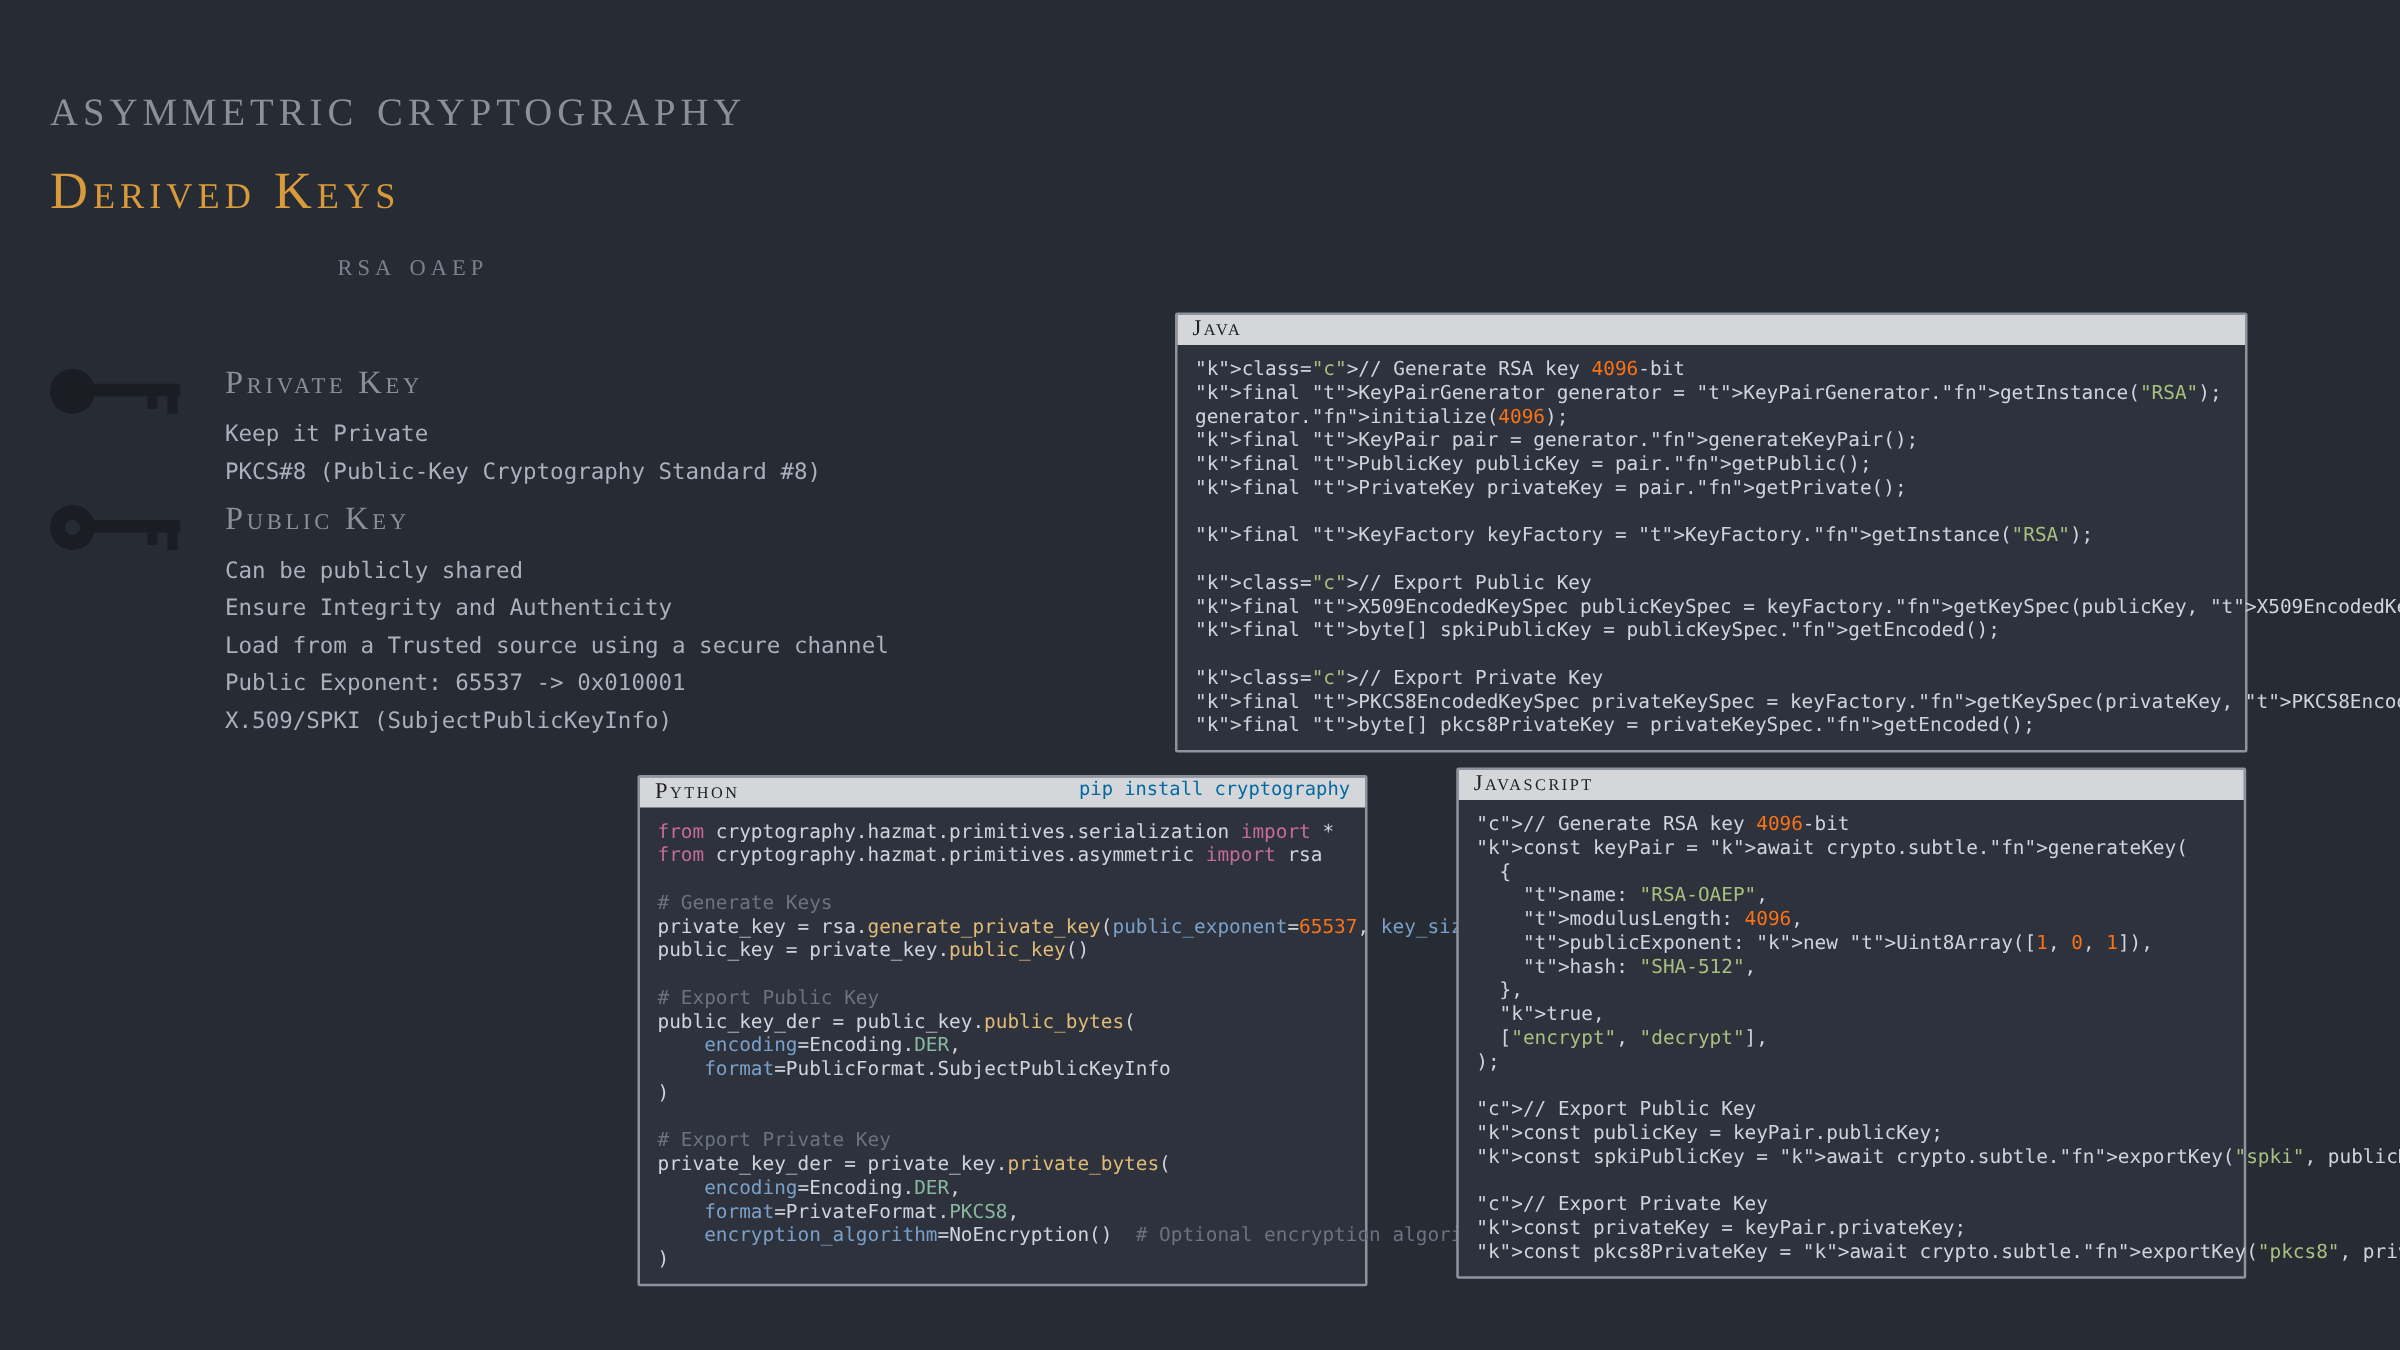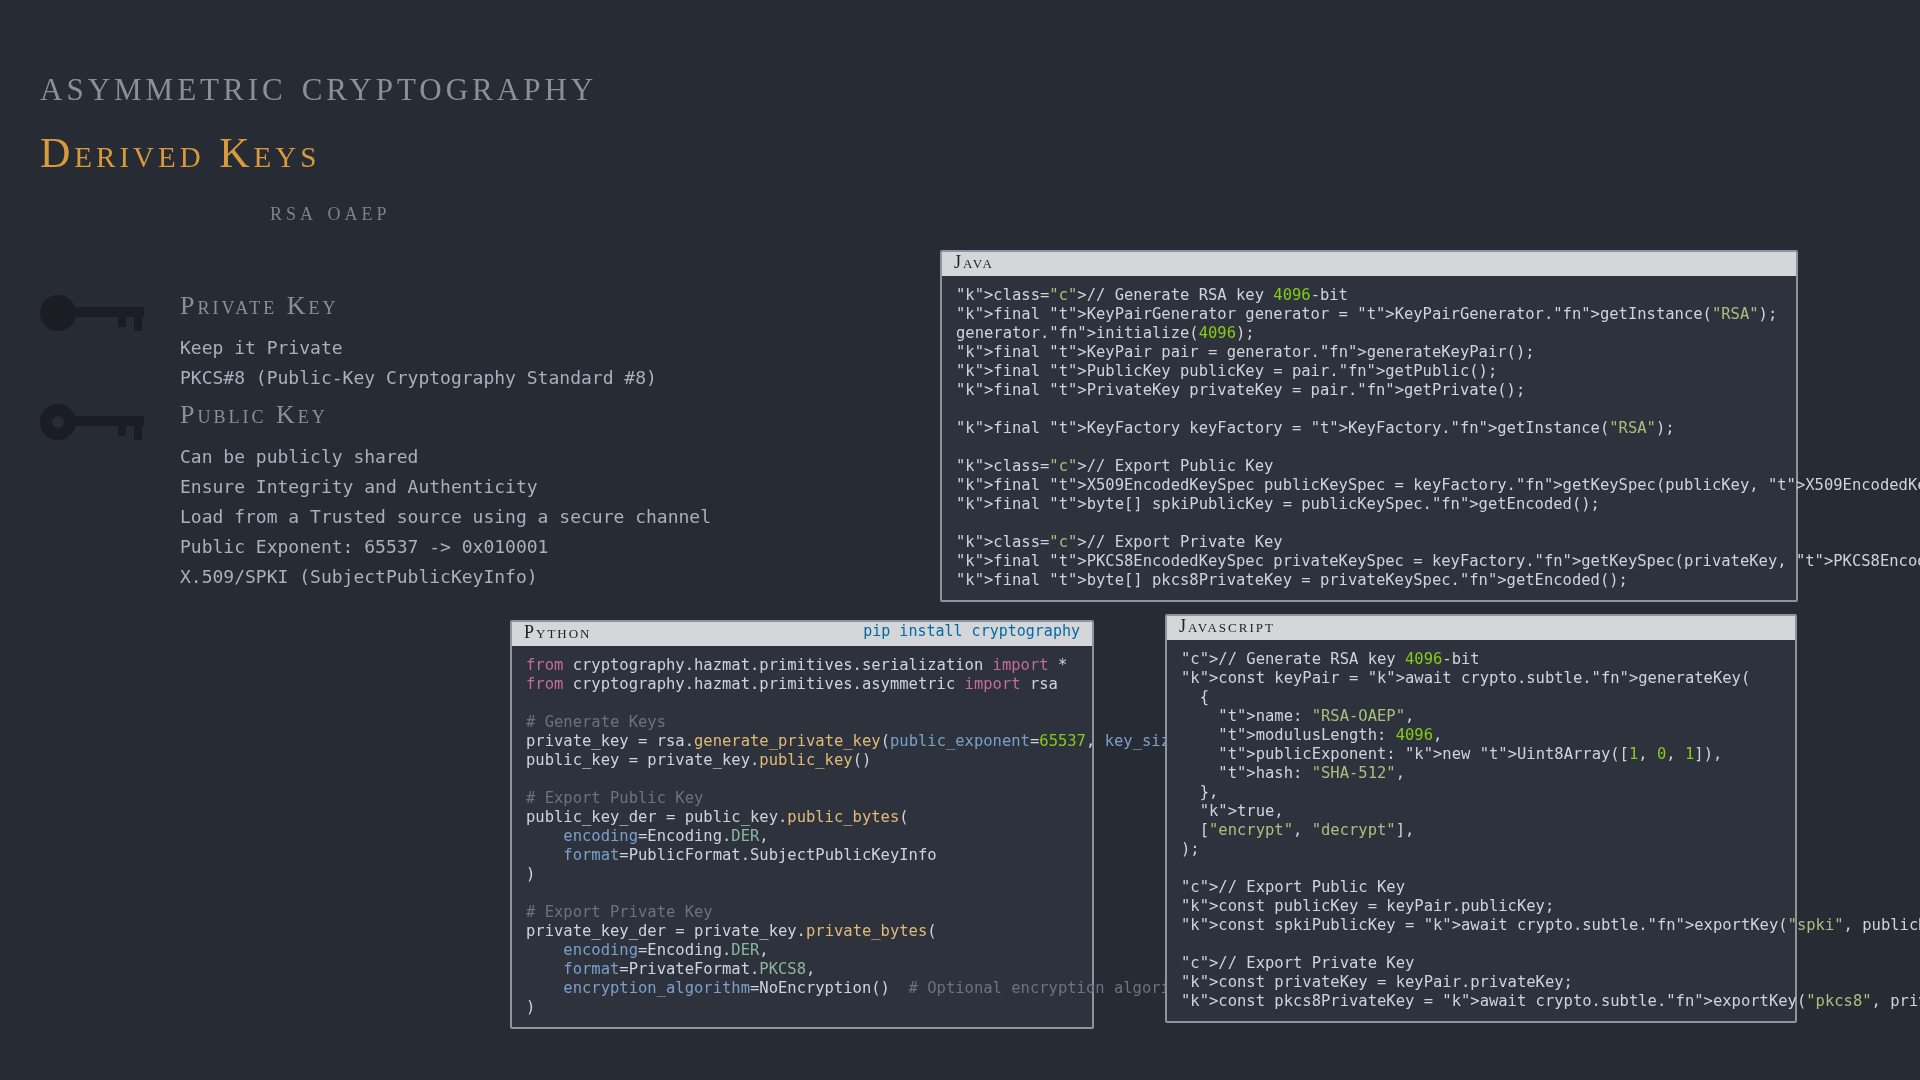--- a/index.html
+++ b/index.html
@@ -119,21 +119,21 @@
   .panel-java { top: 250px; left: 940px; width: 858px; }
   .panel-python { top: 620px; left: 510px; width: 584px; }
   .panel-js { top: 614px; left: 1165px; width: 632px; }
 
   
   .c   { color:#6a7380; }     
   .k   { color:#c46b9a; }     
   .t   { color:#7aa0c9; }     
   .fn  { color:#e0bb77; }     
   .s   { color:#a7c080; }     
-  .n   { color:#84cc16; }     
+  .n   { color:#f97316; }     
   .enm { color:#89b8a0; }     
 </style>
 </head>
 <body>
 
 <div class="header">
   <div class="title-main">asymmetric cryptography</div>
   <div class="title-sub">Derived Keys</div>
   <div class="title-alg">rsa oaep</div>
 </div>

